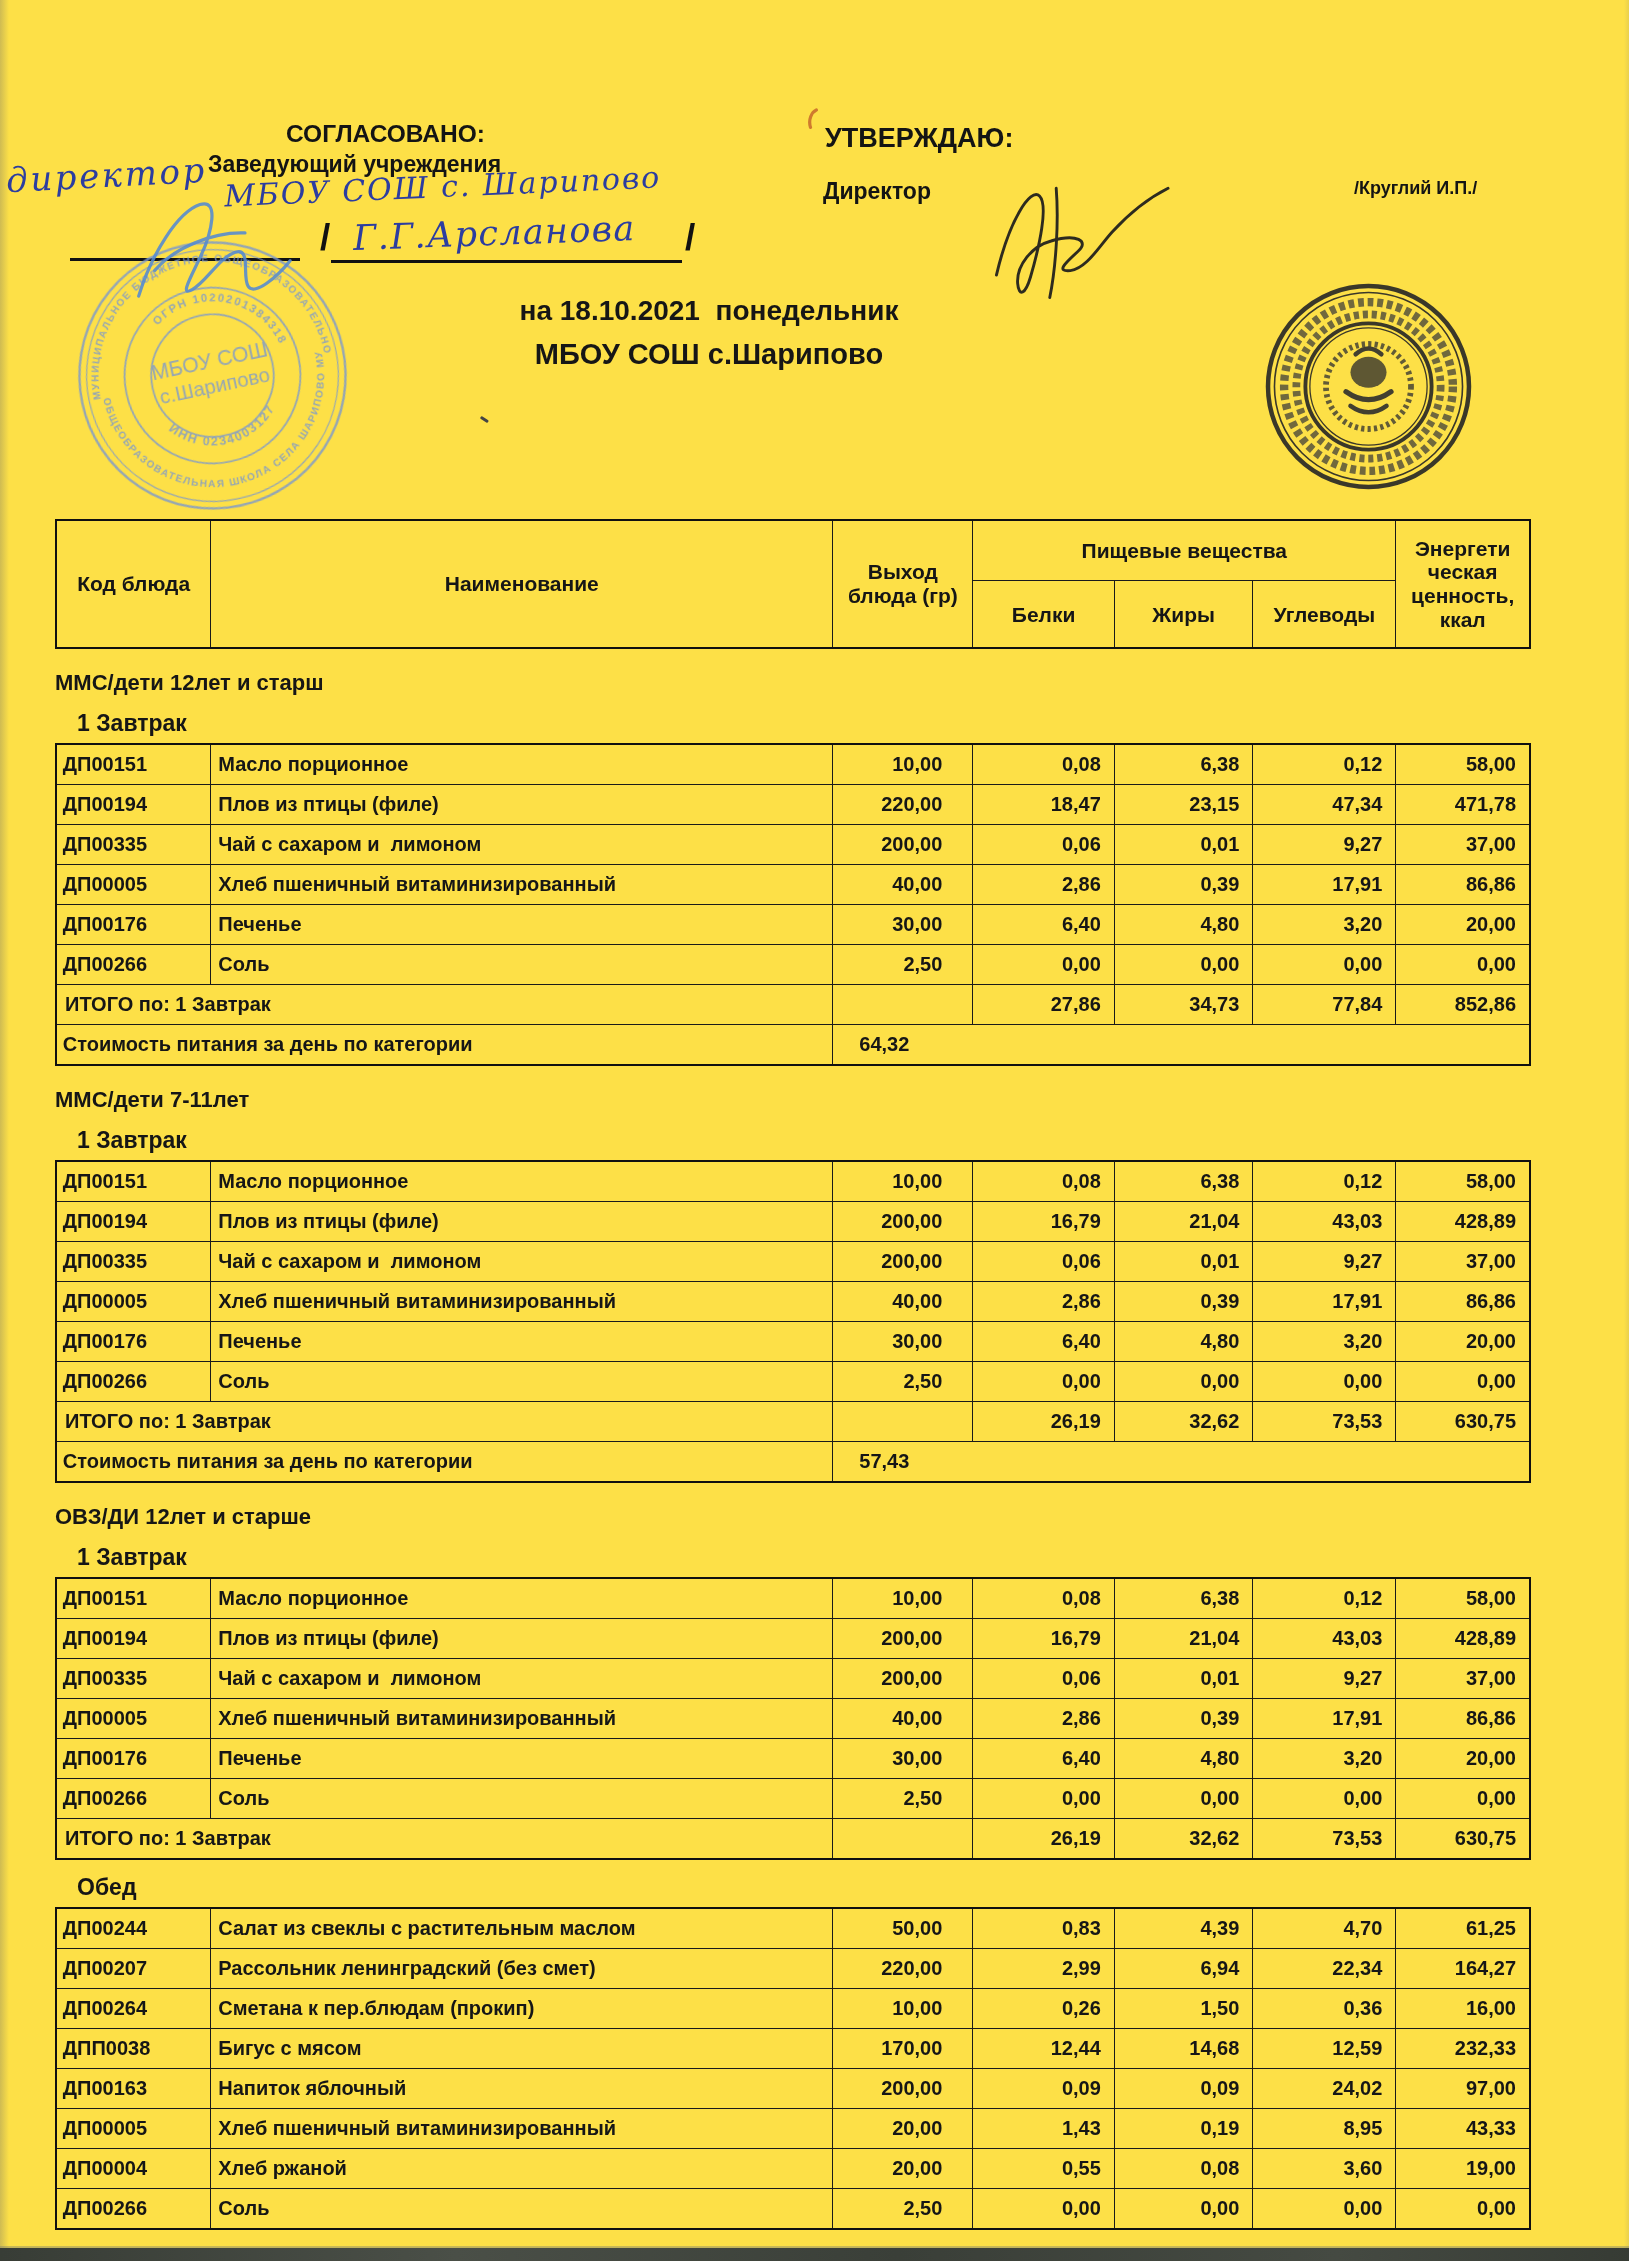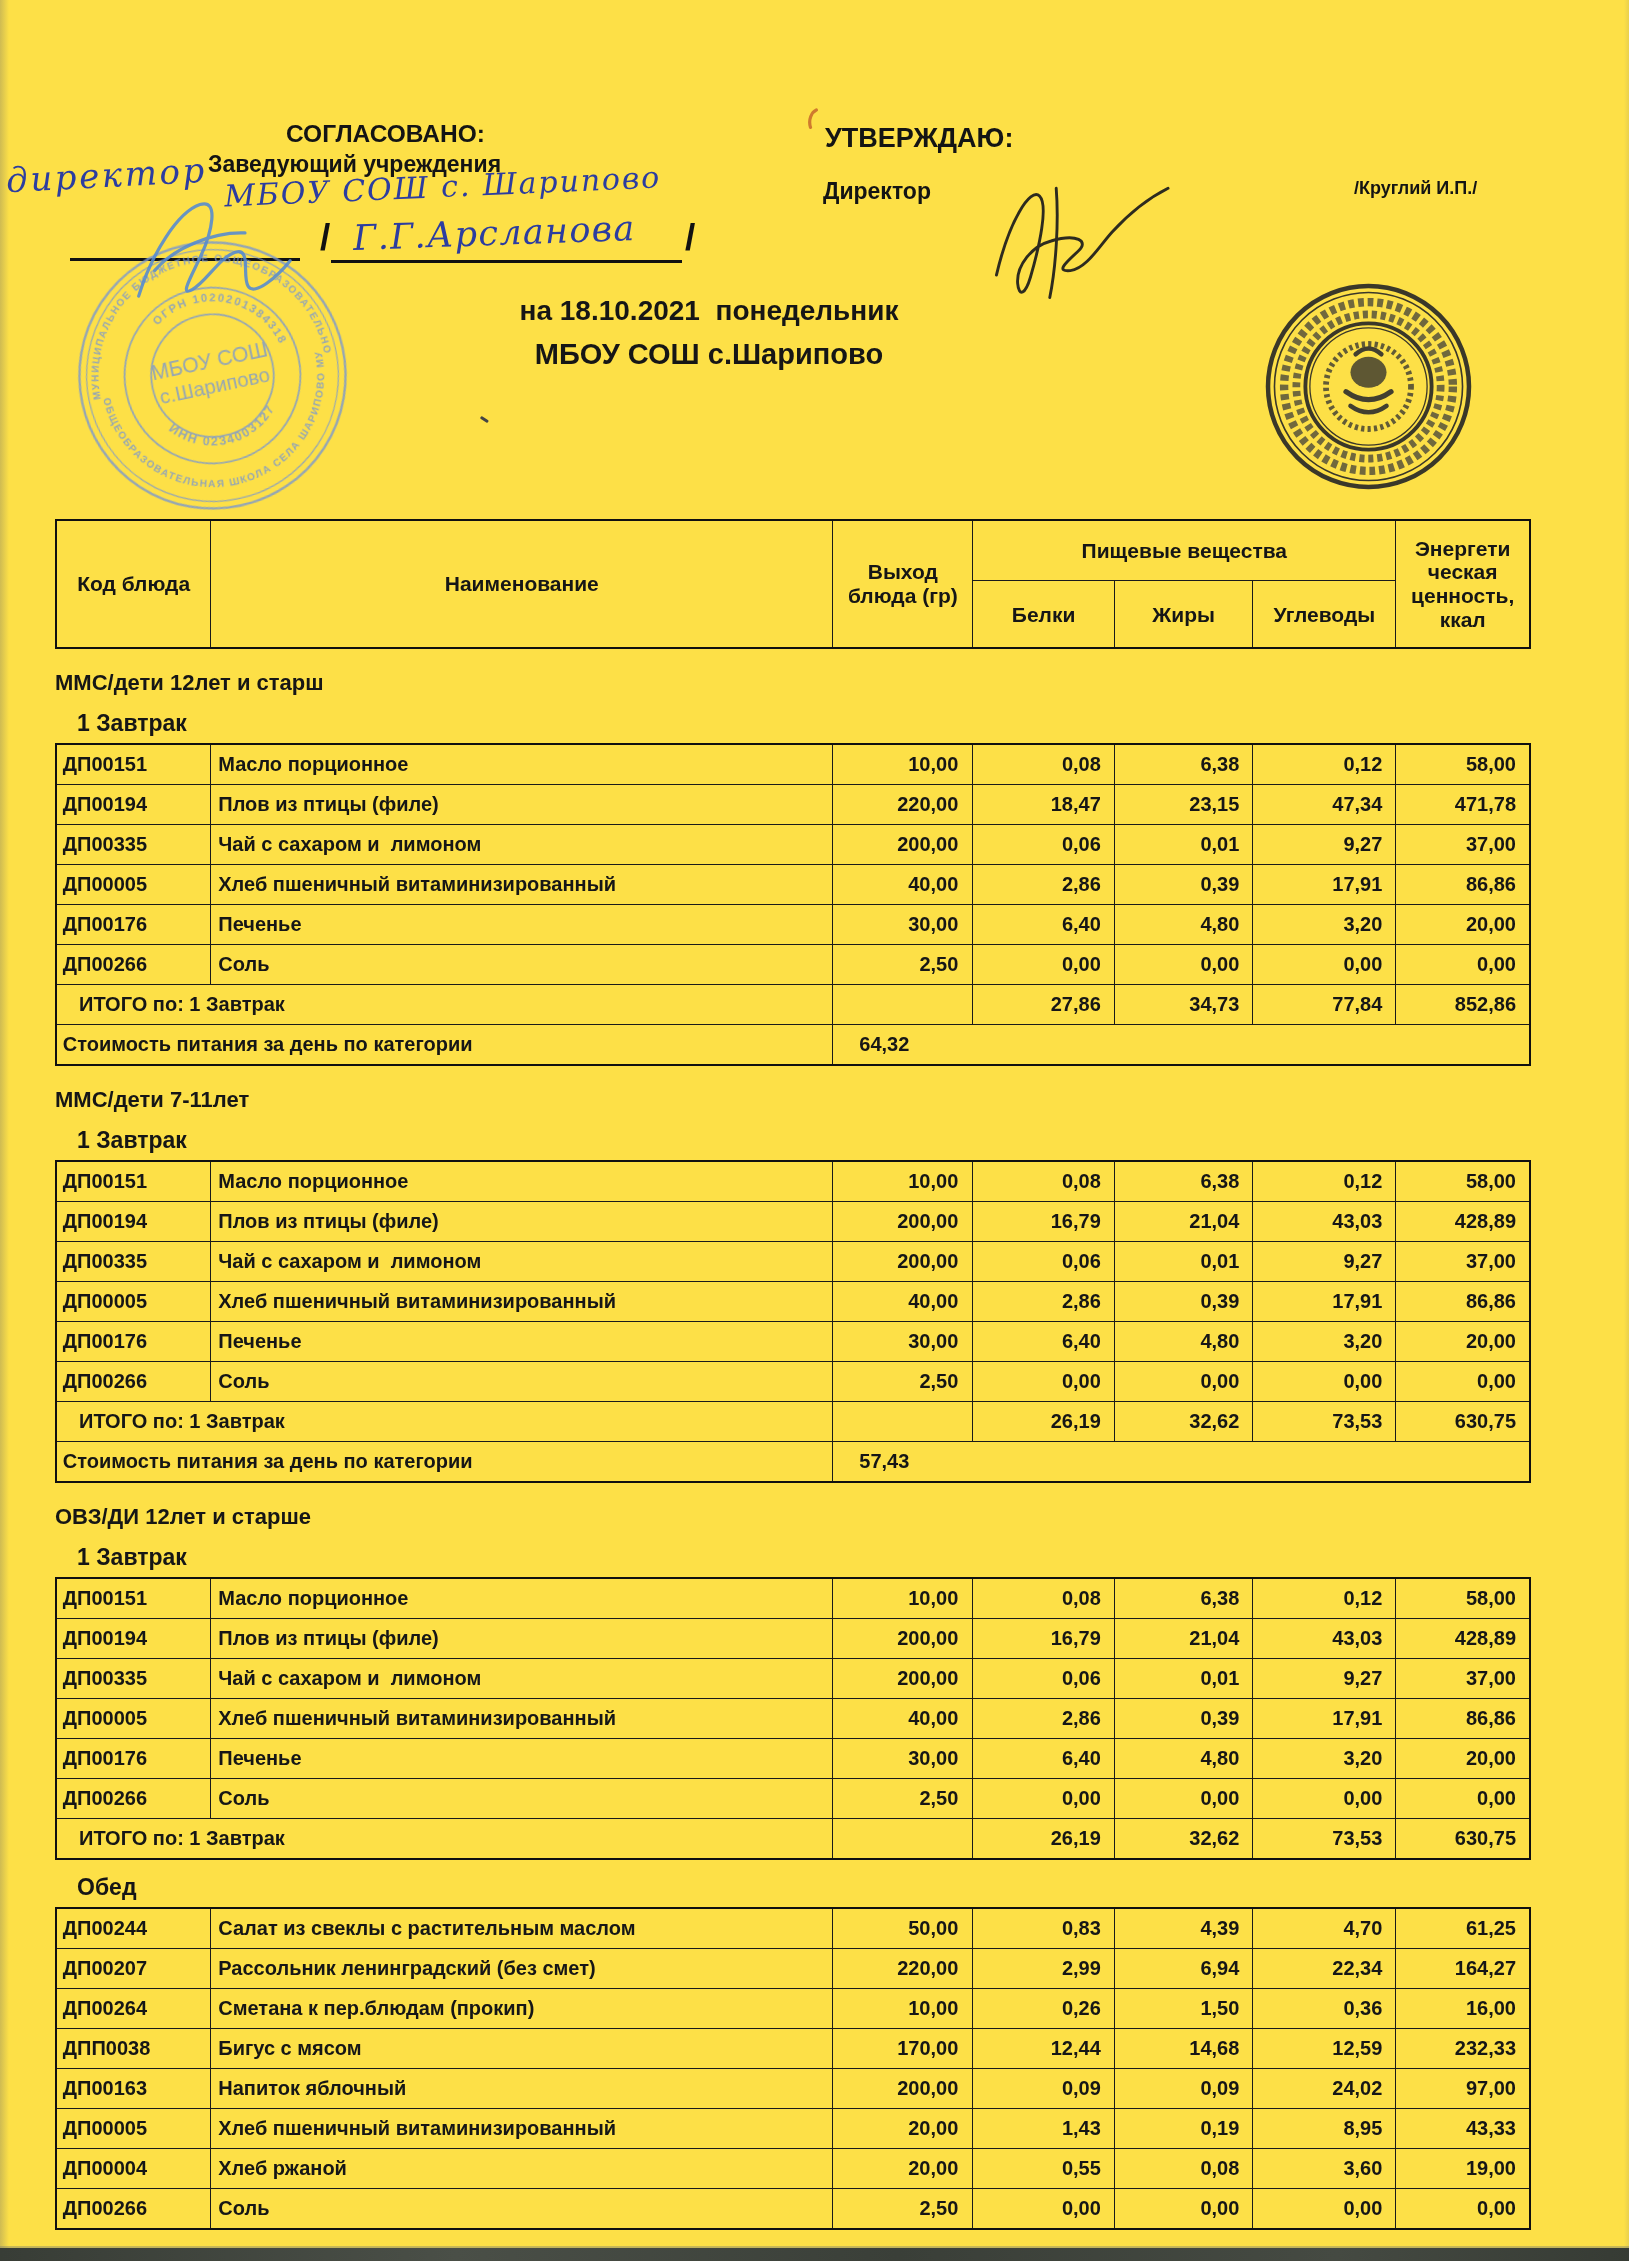--- a/index.html
+++ b/index.html
@@ -31,22 +31,22 @@
     border:2.6px solid #101010;margin-top:3.9px;}
   .menu-table th,.menu-table td{border:1.3px solid #1a1a1a;border-top-width:1.9px;border-bottom-width:1.9px;
     vertical-align:middle;overflow:hidden;}
   .header-table th{font-size:21px;font-weight:bold;text-align:center;padding:1.3px 3.9px;line-height:1.12;}
   .header-table .row1 th{height:57px;}
   .header-table .row2 th{height:63px;}
   .menu-table td{height:37px;font-size:20px;font-weight:bold;}
   .c-code{text-align:left;padding-left:5.8px;}
   .c-name{text-align:left;padding-left:7px;}
   .c-num{text-align:right;padding-right:13px;}
-  .c-out{padding-right:14px;}
-  .total-label{text-align:left;padding-left:22px;font-size:20.6px;}
+  .c-out{padding-right:30px;}
+  .total-label{text-align:left;padding-left:8px;font-size:20.6px;}
   .cost-label{text-align:left;padding-left:5.8px;font-size:22.6px;height:40px;}
   .cost-value{text-align:left;padding-left:26px;font-size:30px;height:40px;}
   .section-category{margin-top:20.6px;text-align:left;font-size:22px;font-weight:bold;}
   .meal-label{margin:14px 0 6.4px 22px;font-size:23px;font-weight:bold;}
   .speck{position:absolute;background:#444;border-radius:1.3px;}
 </style>
 </head>
 <body>
 
 <div class="page">

